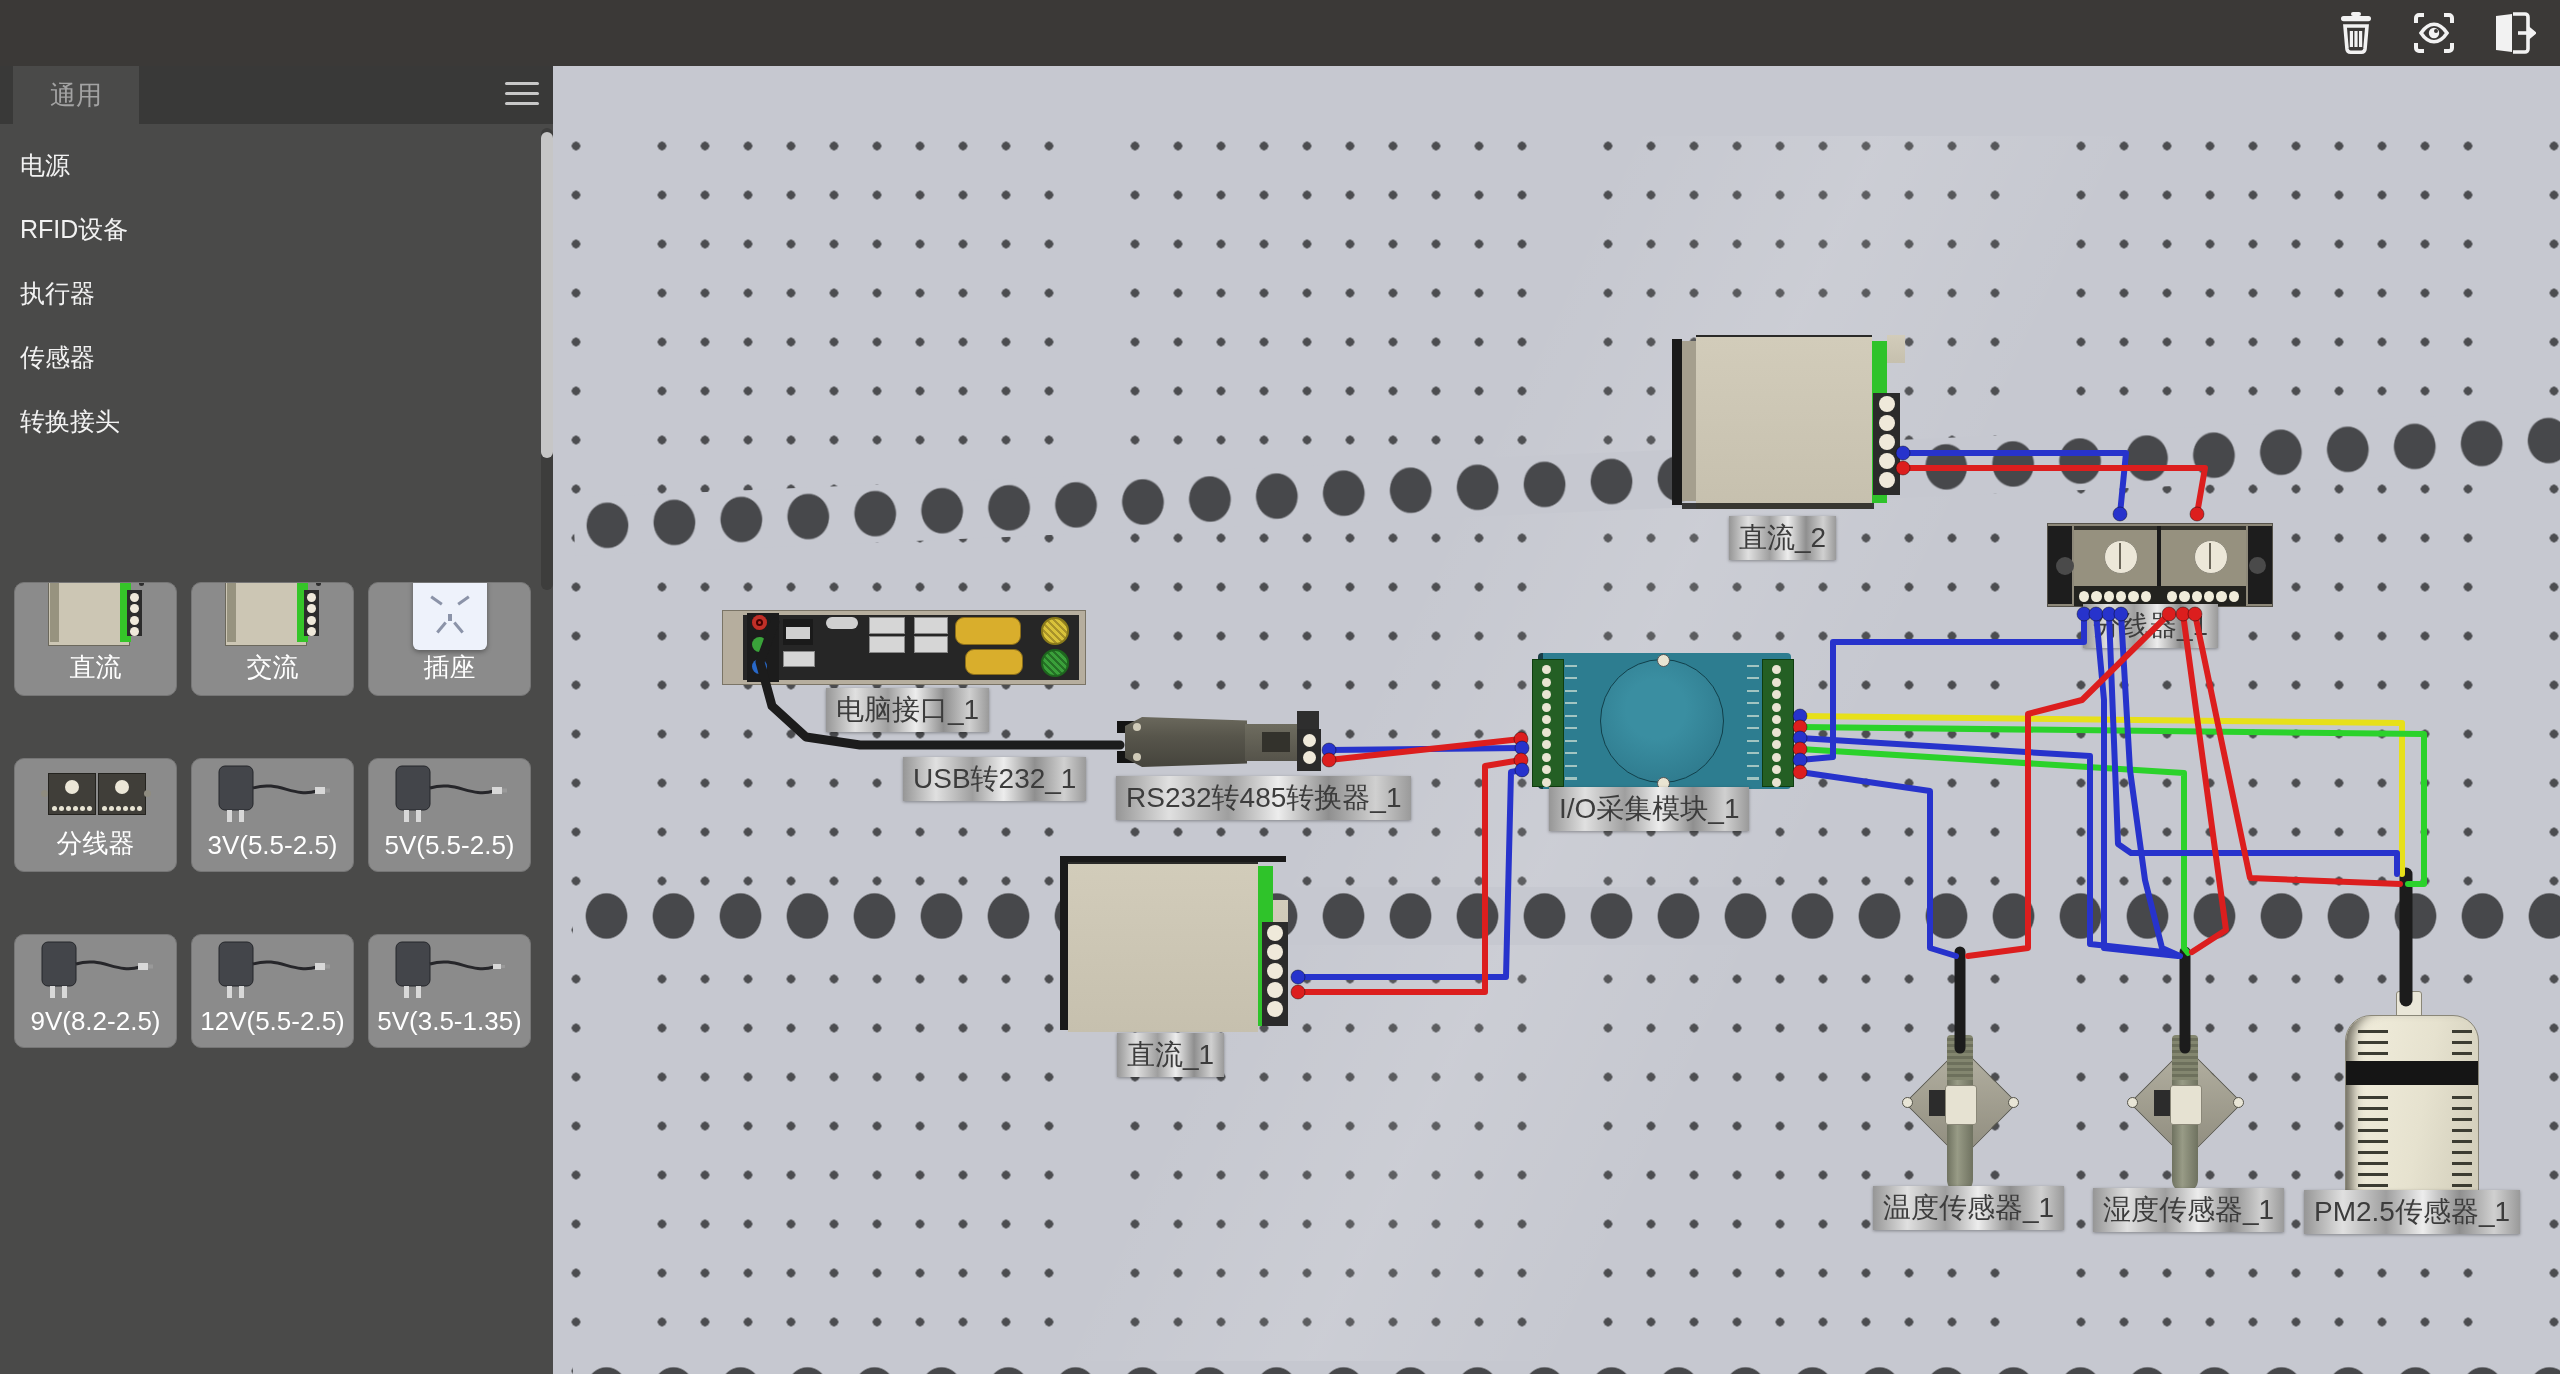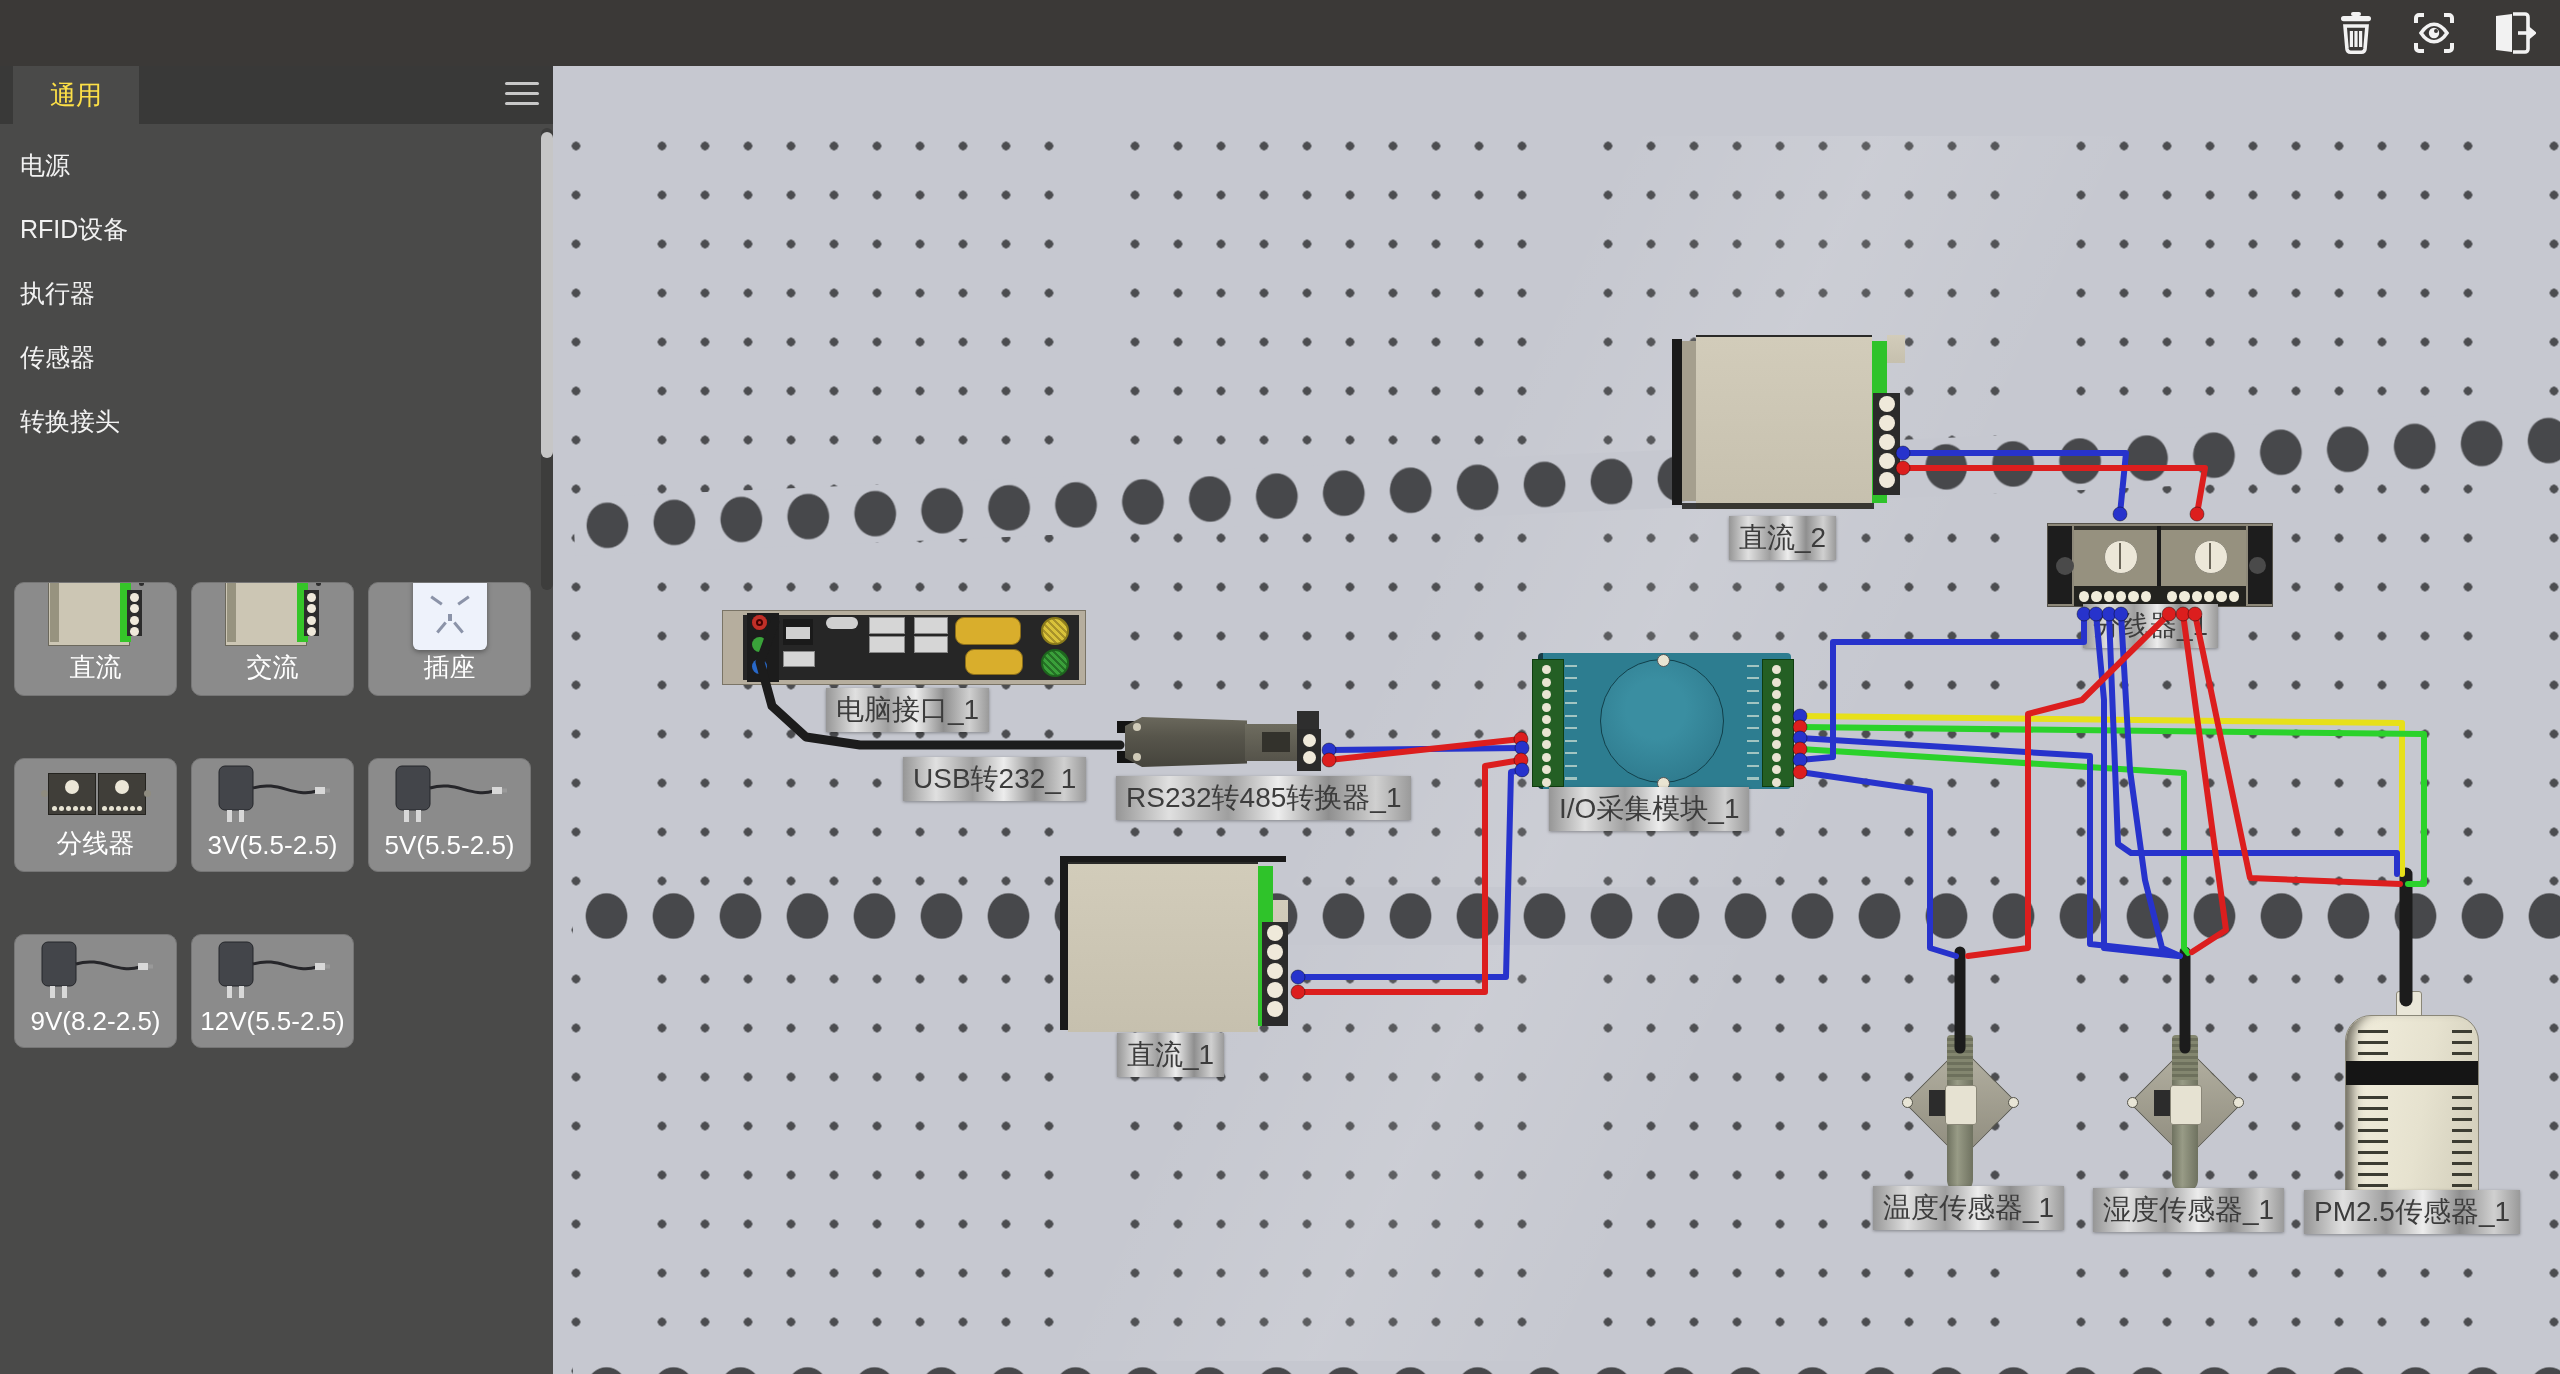--- a/index.html
+++ b/index.html
@@ -8,21 +8,21 @@
   .abs{position:absolute;}
   
   .topbar{position:absolute;left:0;top:0;width:2560px;height:66px;background:#3b3937;z-index:30;
           display:flex;align-items:center;}
   .topbar h1{margin:0 0 0 30px;font-size:32px;font-weight:bold;color:#ffffff;letter-spacing:1px;}
   .tools{position:absolute;right:24px;top:0;height:66px;display:flex;align-items:center;gap:30px;}
   .tools svg{display:block;cursor:pointer;}
   
   .sidebar{position:absolute;left:0;top:66px;width:553px;height:1308px;background:#4a4a49;z-index:20;}
   .tabbar{position:absolute;left:0;top:0;width:553px;height:58px;background:#393938;}
-  .tab{position:absolute;left:13px;top:0;width:126px;height:58px;background:#4a4a49;color:#fde047;
+  .tab{position:absolute;left:13px;top:0;width:126px;height:58px;background:#4a4a49;color:#a3a3a3;
        font-size:26px;display:flex;align-items:center;justify-content:center;cursor:pointer;}
   .hamburger{position:absolute;right:14px;top:16px;width:34px;height:26px;cursor:pointer;}
   .hamburger i{display:block;height:3px;background:#c8c8c8;margin-bottom:7px;border-radius:2px;}
   .cats{list-style:none;margin:0;padding:9px 0 0 0;position:absolute;top:58px;left:0;width:540px;}
   .cats li{height:64px;line-height:64px;padding-left:20px;color:#f2f2f2;font-size:25px;cursor:pointer;}
   .scroll-track{position:absolute;left:541px;top:62px;width:12px;height:462px;background:#3d3d3c;border-radius:6px;}
   .scroll-thumb{position:absolute;left:0;top:4px;width:12px;height:326px;background:#c6c6c6;border-radius:6px;cursor:pointer;}
   
   .cards{position:absolute;left:0;top:454px;width:553px;display:grid;
          grid-template-columns:163px 163px 163px;grid-auto-rows:162px;gap:14px;padding:14px;box-sizing:border-box;}
@@ -507,14 +507,27 @@
         <rect x="6" y="6" width="34" height="44" rx="6" fill="#43454a" stroke="#24262a"></rect>
         <rect x="14" y="50" width="5" height="12" fill="#d8d8d8"></rect>
             <rect x="26" y="50" width="5" height="12" fill="#d8d8d8"></rect>
         <path d="M40 28 C 66 20, 80 38, 104 31" fill="none" stroke="#26262a" stroke-width="3"></path>
         <rect x="102" y="27" width="10" height="7" fill="#d8d8d8"></rect>
             <rect x="112" y="28.5" width="5" height="4" fill="#999"></rect>
       </svg>
         </div>
       <div class="card-label">12V(5.5-2.5)</div>
     </div>
+    <div class="card">
+      <div class="thumb">
+          <svg width="120" height="70" viewBox="0 0 120 70">
+        <rect x="6" y="6" width="34" height="44" rx="6" fill="#43454a" stroke="#24262a"></rect>
+        <rect x="14" y="50" width="5" height="12" fill="#d8d8d8"></rect>
+            <rect x="26" y="50" width="5" height="12" fill="#d8d8d8"></rect>
+        <path d="M40 28 C 66 20, 80 38, 104 31" fill="none" stroke="#26262a" stroke-width="3"></path>
+        <rect x="103" y="28" width="8" height="5" fill="#d8d8d8"></rect>
+            <rect x="111" y="29" width="4" height="3" fill="#999"></rect>
+      </svg>
+        </div>
+      <div class="card-label">5V(3.5-1.35)</div>
+    </div>
   </div>
 </aside>
 
 </body></html>

